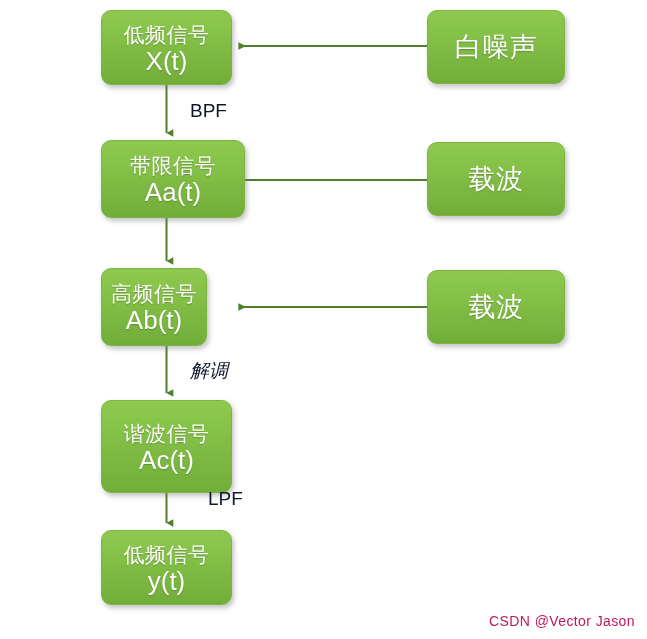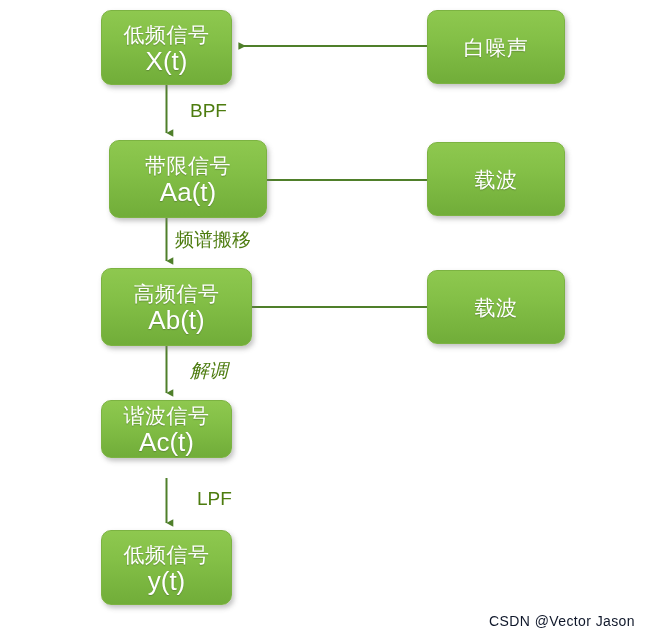--- a/index.html
+++ b/index.html
@@ -46,36 +46,36 @@
     line-height: 27px;
     letter-spacing: 0.5px;
     white-space: nowrap;
   }
   .node .line2 {
     font-size: 26px;
     line-height: 27px;
     white-space: nowrap;
   }
   .node.single .line1 {
-    font-size: 21px;
+    font-size: 27px;
     text-align: right;
   }
   .edge-label {
     position: absolute;
     font-size: 19px;
-    color: #4d7c0f;
+    color: #0f172a;
     white-space: nowrap;
     z-index: 3;
   }
   .watermark {
     position: absolute;
     right: 12px;
     bottom: 10px;
     font-size: 14px;
-    color: #0f172a;
+    color: #be185d;
     letter-spacing: 0.4px;
     white-space: nowrap;
     z-index: 3;
   }
 </style>
 </head>
 <body>
 
 <div id="canvas">
 
@@ -97,31 +97,31 @@
     <line x1="427" y1="46" x2="239" y2="46" stroke="#4f7f2a" stroke-width="2" marker-end="url(#arrowLeft)"></line>
     <line x1="427" y1="180" x2="239" y2="180" stroke="#4f7f2a" stroke-width="2" marker-end="url(#arrowLeft)"></line>
     <line x1="427" y1="307" x2="239" y2="307" stroke="#4f7f2a" stroke-width="2" marker-end="url(#arrowLeft)"></line>
   </svg>
 
   <div class="node" style="left:101px; top:10px; width:131px; height:75px;">
     <span class="line1">低频信号</span>
     <span class="line2">X(t)</span>
   </div>
 
-  <div class="node" style="left:109px; top:140px; width:158px; height:78px;">
+  <div class="node" style="left:101px; top:140px; width:144px; height:78px;">
     <span class="line1">带限信号</span>
     <span class="line2">Aa(t)</span>
   </div>
 
-  <div class="node" style="left:101px; top:268px; width:151px; height:78px;">
+  <div class="node" style="left:101px; top:268px; width:106px; height:78px;">
     <span class="line1">高频信号</span>
     <span class="line2">Ab(t)</span>
   </div>
 
-  <div class="node" style="left:101px; top:400px; width:131px; height:58px;">
+  <div class="node" style="left:101px; top:400px; width:131px; height:93px;">
     <span class="line1">谐波信号</span>
     <span class="line2">Ac(t)</span>
   </div>
 
   <div class="node" style="left:101px; top:530px; width:131px; height:75px;">
     <span class="line1">低频信号</span>
     <span class="line2">y(t)</span>
   </div>
 
   <div class="node single" style="left:427px; top:10px; width:138px; height:74px;">
@@ -130,19 +130,18 @@
 
   <div class="node single" style="left:427px; top:142px; width:138px; height:74px;">
     <span class="line1">载波</span>
   </div>
 
   <div class="node single" style="left:427px; top:270px; width:138px; height:74px;">
     <span class="line1">载波</span>
   </div>
 
   <div class="edge-label" style="left:190px; top:100px;">BPF</div>
-  <div class="edge-label" style="left:175px; top:227px;">频谱搬移</div>
   <div class="edge-label" style="left:190px; top:358px;font-style:italic;">解调</div>
-  <div class="edge-label" style="left:197px; top:488px;">LPF</div>
+  <div class="edge-label" style="left:208px; top:488px;">LPF</div>
 
   <div class="watermark">CSDN @Vector Jason</div>
 
 </div>
 
 </body></html>

